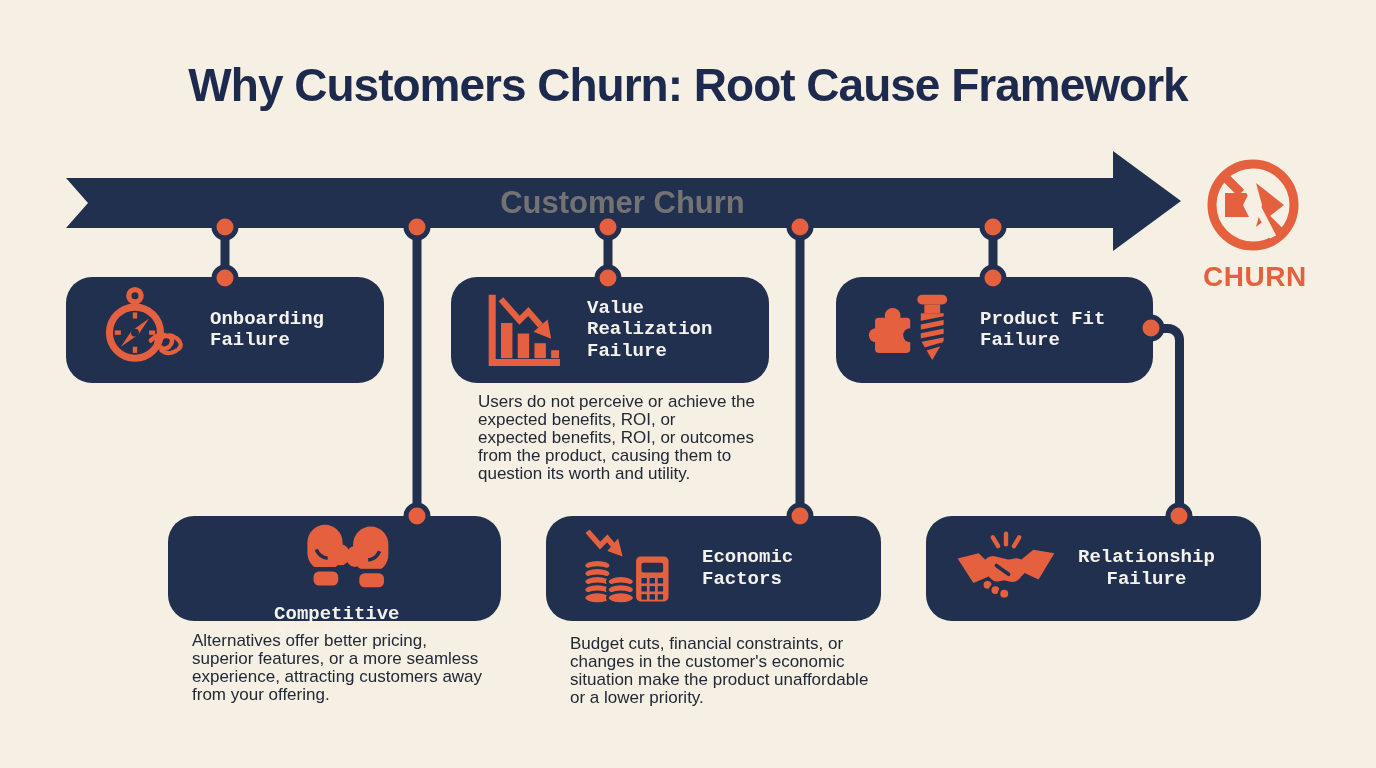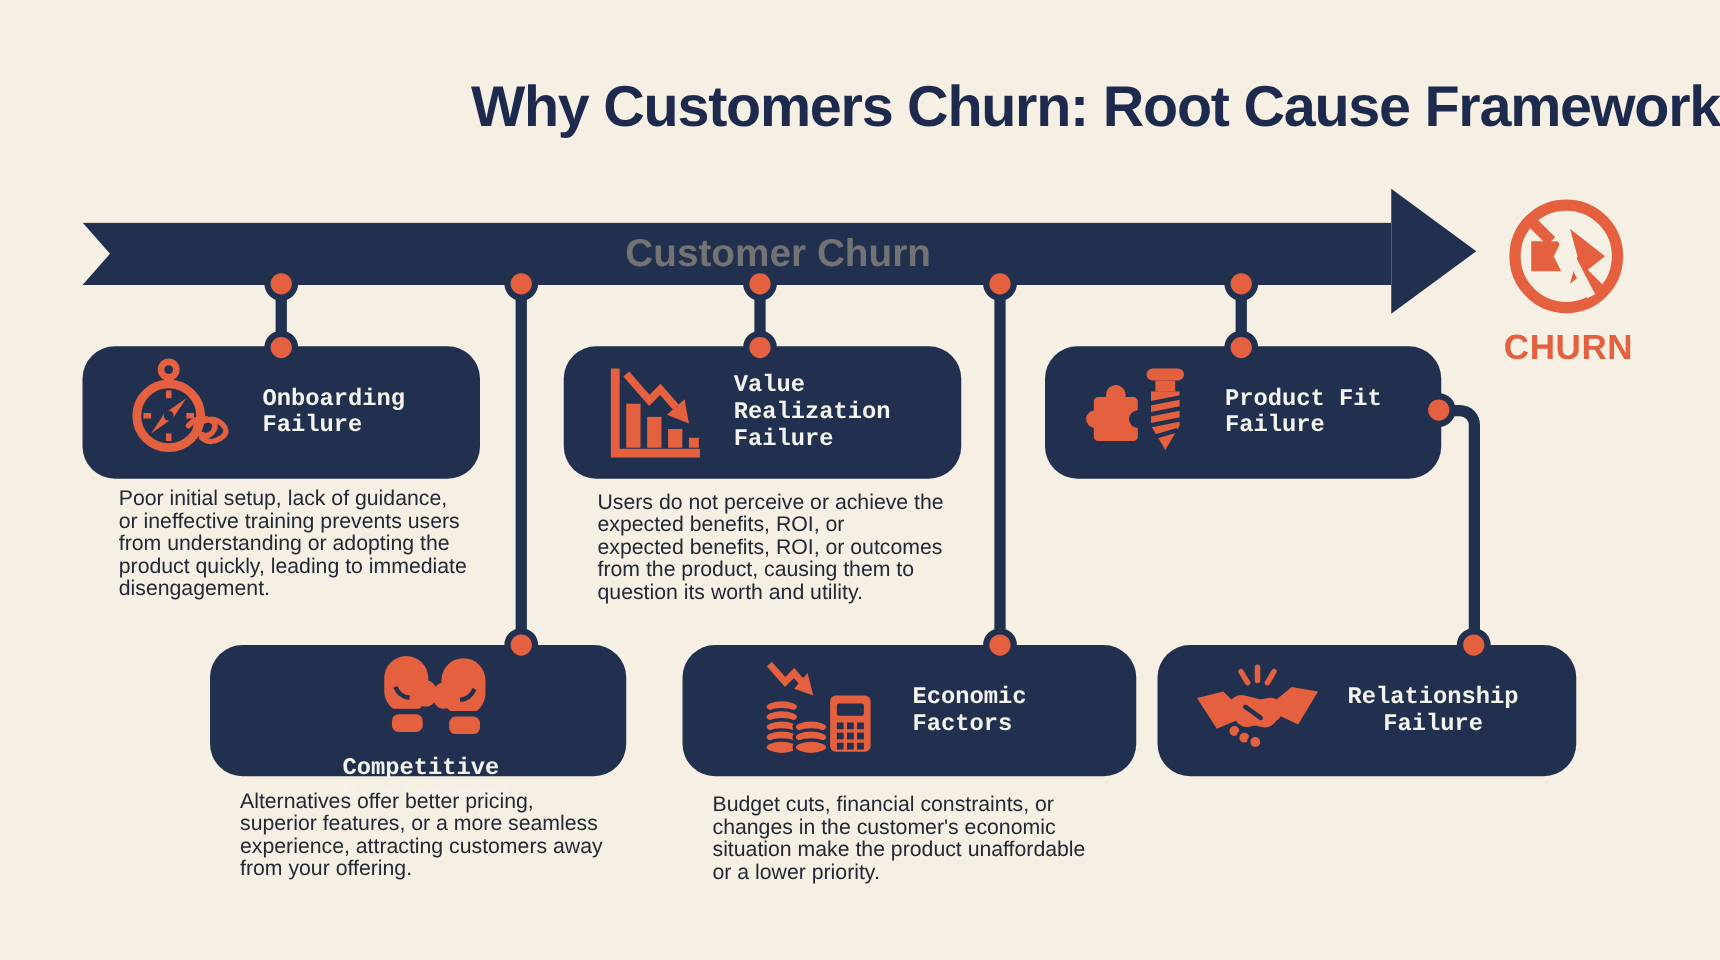--- a/index.html
+++ b/index.html
@@ -14,21 +14,21 @@
     width:1376px;height:768px;overflow:hidden;
     background:var(--cream);
     font-family:"Liberation Sans", sans-serif;
     position:relative;
   }
   .canvas{position:absolute;inset:0;width:1376px;height:768px;}
 
   
   .main-title{
     position:absolute;left:0;top:58px;width:1376px;
-    text-align:right;
+    text-align:center;
     font-size:46px;font-weight:800;letter-spacing:-1px;
     color:#1d2a4d;
   }
 
   
   .banner-shaft{
     position:absolute;left:66px;top:178px;width:1047px;height:50px;
     background:var(--navy);
     clip-path:polygon(0 0,100% 0,100% 100%,0 100%,22px 50%);
   }
@@ -166,21 +166,21 @@
         <ellipse cx="64" cy="46" rx="10" ry="12" fill="#e5603e"></ellipse>
         <rect x="64" y="60" width="36" height="5" fill="#22304f"></rect>
         <rect x="69" y="65" width="28" height="16" rx="6" fill="#e5603e"></rect>
         <path d="M92 40 q-4 9 -13 10" stroke="#22304f" stroke-width="4" fill="none"></path>
       </svg>
     </span>
     <span class="card-title">Competitive
 Displacement</span>
   </div>
 
-  <div class="card" style="left:546px;top:516px;width:335px;height:105px;padding-left:28px;">
+  <div class="card" style="left:546px;top:516px;width:335px;height:105px;">
     <span class="icon-wrap">
       <svg width="116" height="90" viewBox="0 0 110 100">
         <path d="M10 8 L24 24 L32 16 L44 30" fill="none" stroke="#e5603e" stroke-width="6"></path>
         <polygon points="49,36 32,30 44,16" fill="#e5603e"></polygon>
         <ellipse cx="21" cy="46" rx="15" ry="6.5" fill="#e5603e" stroke="#22304f" stroke-width="3"></ellipse>
         <ellipse cx="21" cy="55" rx="15" ry="6.5" fill="#e5603e" stroke="#22304f" stroke-width="3"></ellipse>
         <ellipse cx="21" cy="64" rx="15" ry="6.5" fill="#e5603e" stroke="#22304f" stroke-width="3"></ellipse>
         <ellipse cx="21" cy="73" rx="15" ry="6.5" fill="#e5603e" stroke="#22304f" stroke-width="3"></ellipse>
         <ellipse cx="21" cy="82" rx="15" ry="6.5" fill="#e5603e" stroke="#22304f" stroke-width="3"></ellipse>
         <ellipse cx="47" cy="64" rx="15" ry="6.5" fill="#e5603e" stroke="#22304f" stroke-width="3"></ellipse>
@@ -216,25 +216,20 @@
         <path d="M44 46 l14 10" stroke="#22304f" stroke-width="4" stroke-linecap="round"></path>
         <circle cx="34" cy="68" r="6" fill="#e5603e" stroke="#22304f" stroke-width="3"></circle>
         <circle cx="43" cy="74" r="6" fill="#e5603e" stroke="#22304f" stroke-width="3"></circle>
         <circle cx="53" cy="78" r="6" fill="#e5603e" stroke="#22304f" stroke-width="3"></circle>
       </svg>
     </span>
     <span class="card-title">Relationship
 Failure</span>
   </div>
 
-  <div class="desc" style="left:95px;top:390px;width:300px;">Poor initial setup, lack of guidance,
-or ineffective training prevents users
-from understanding or adopting the
-product quickly, leading to immediate
-disengagement.</div>
   <div class="desc" style="left:478px;top:393px;width:305px;">Users do not perceive or achieve the
 expected benefits, ROI, or
 expected benefits, ROI, or outcomes
 from the product, causing them to
 question its worth and utility.</div>
   <div class="desc" style="left:192px;top:632px;width:315px;">Alternatives offer better pricing,
 superior features, or a more seamless
 experience, attracting customers away
 from your offering.</div>
   <div class="desc" style="left:570px;top:635px;width:325px;">Budget cuts, financial constraints, or

